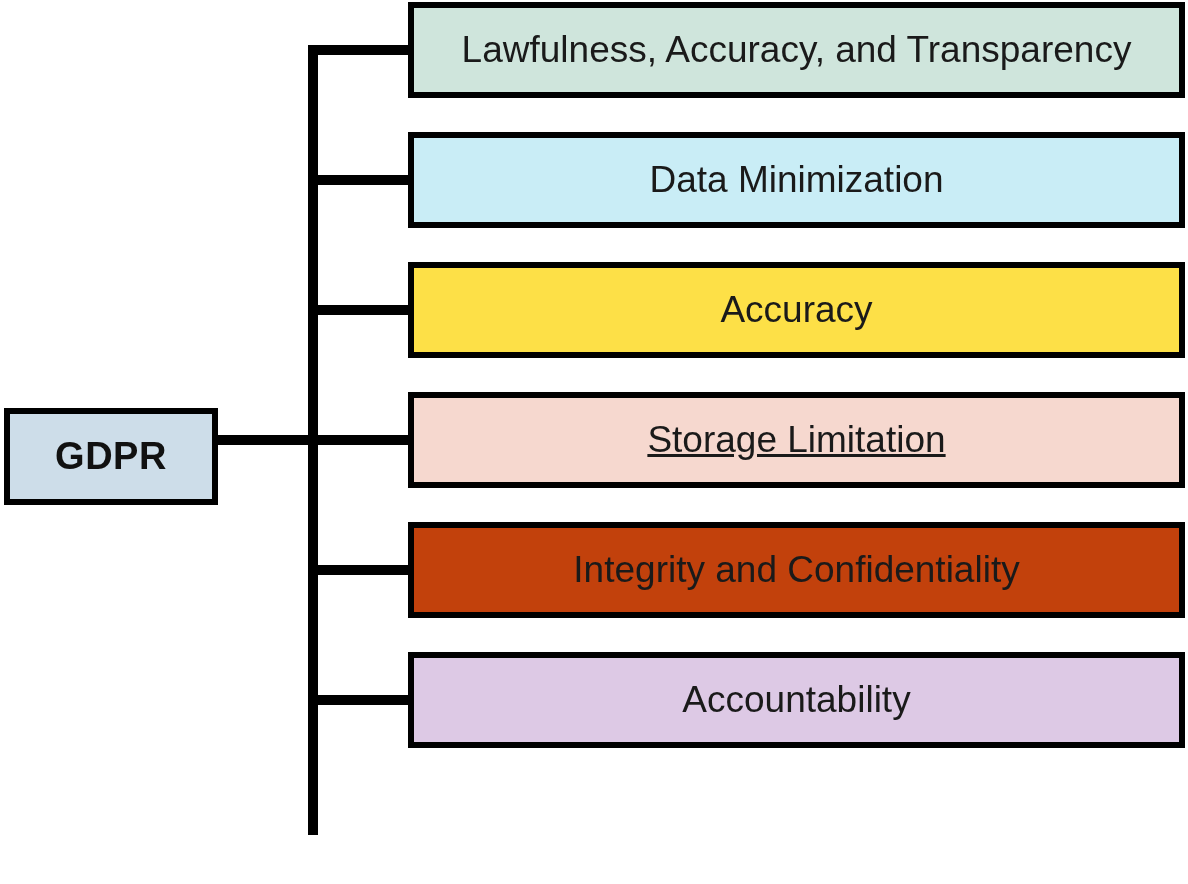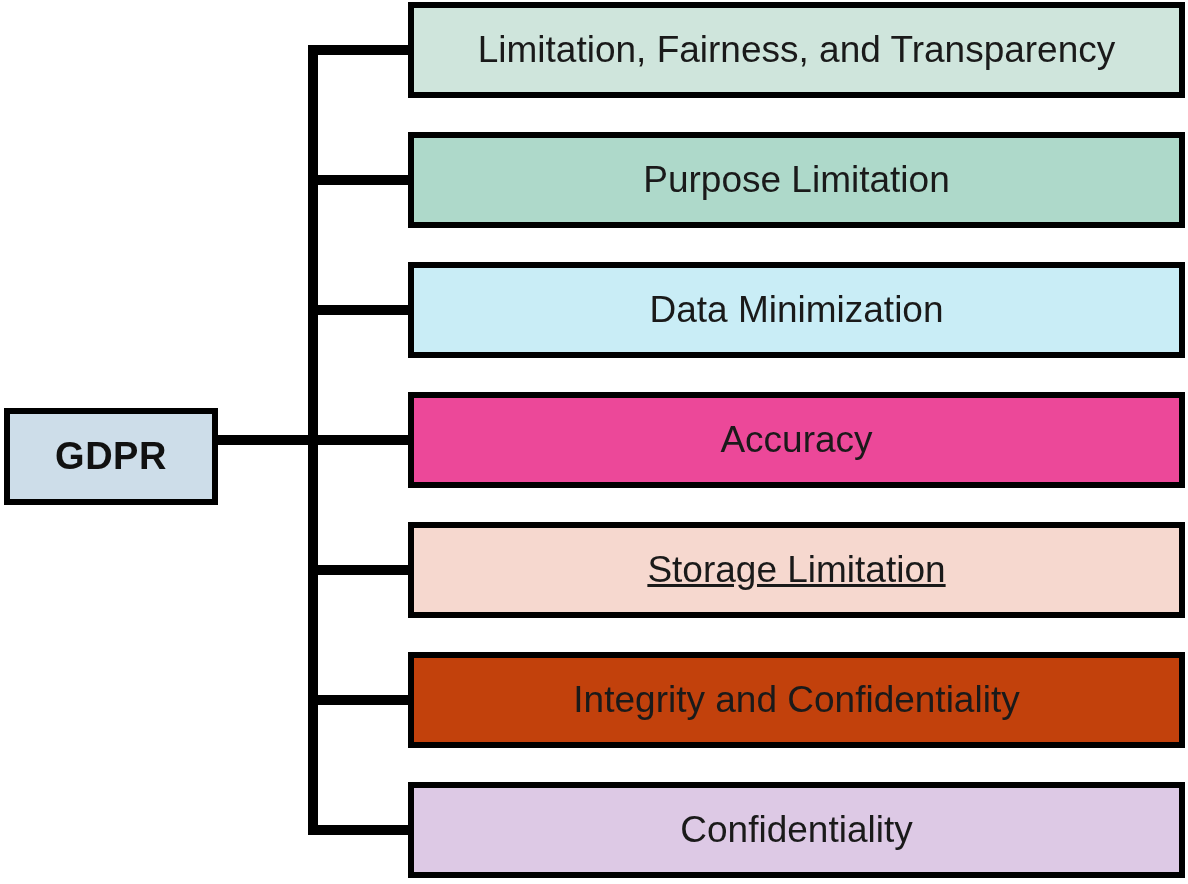--- a/index.html
+++ b/index.html
@@ -98,41 +98,35 @@
 
   <div class="root-box" style="background: rgb(205, 221, 233);">
     <span>GDPR</span>
   </div>
 
   <div class="nodes">
 
     <div class="node-row">
       <div class="branch"></div>
       <div class="node-box" style="background: rgb(207, 229, 220);">
-        <span>Limitation, Fairness, and Transparency</span>
+        <span>Lawfulness, Accuracy, and Transparency</span>
       </div>
     </div>
 
-    <div class="node-row">
-      <div class="branch"></div>
-      <div class="node-box" style="background: rgb(174, 217, 202);">
-        <span>Purpose Limitation</span>
-      </div>
-    </div>
 
     <div class="node-row">
       <div class="branch"></div>
       <div class="node-box" style="background: rgb(201, 237, 246);">
         <span>Data Minimization</span>
       </div>
     </div>
 
     <div class="node-row">
       <div class="branch"></div>
-      <div class="node-box" style="background: #ec4899; justify-content: center;">
+      <div class="node-box" style="background: #fde047; justify-content: center;">
         <span>Accuracy</span>
       </div>
     </div>
 
     <div class="node-row">
       <div class="branch"></div>
       <div class="node-box" style="background: rgb(246, 216, 207); text-decoration: underline;">
         <span>Storage Limitation</span>
       </div>
     </div>
@@ -140,18 +134,18 @@
     <div class="node-row">
       <div class="branch"></div>
       <div class="node-box" style="background: #c2410c;">
         <span>Integrity and Confidentiality</span>
       </div>
     </div>
 
     <div class="node-row">
       <div class="branch"></div>
       <div class="node-box" style="background: rgb(221, 201, 229);">
-        <span>Confidentiality</span>
+        <span>Accountability</span>
       </div>
     </div>
 
   </div>
 </div>
 
 </body></html>

